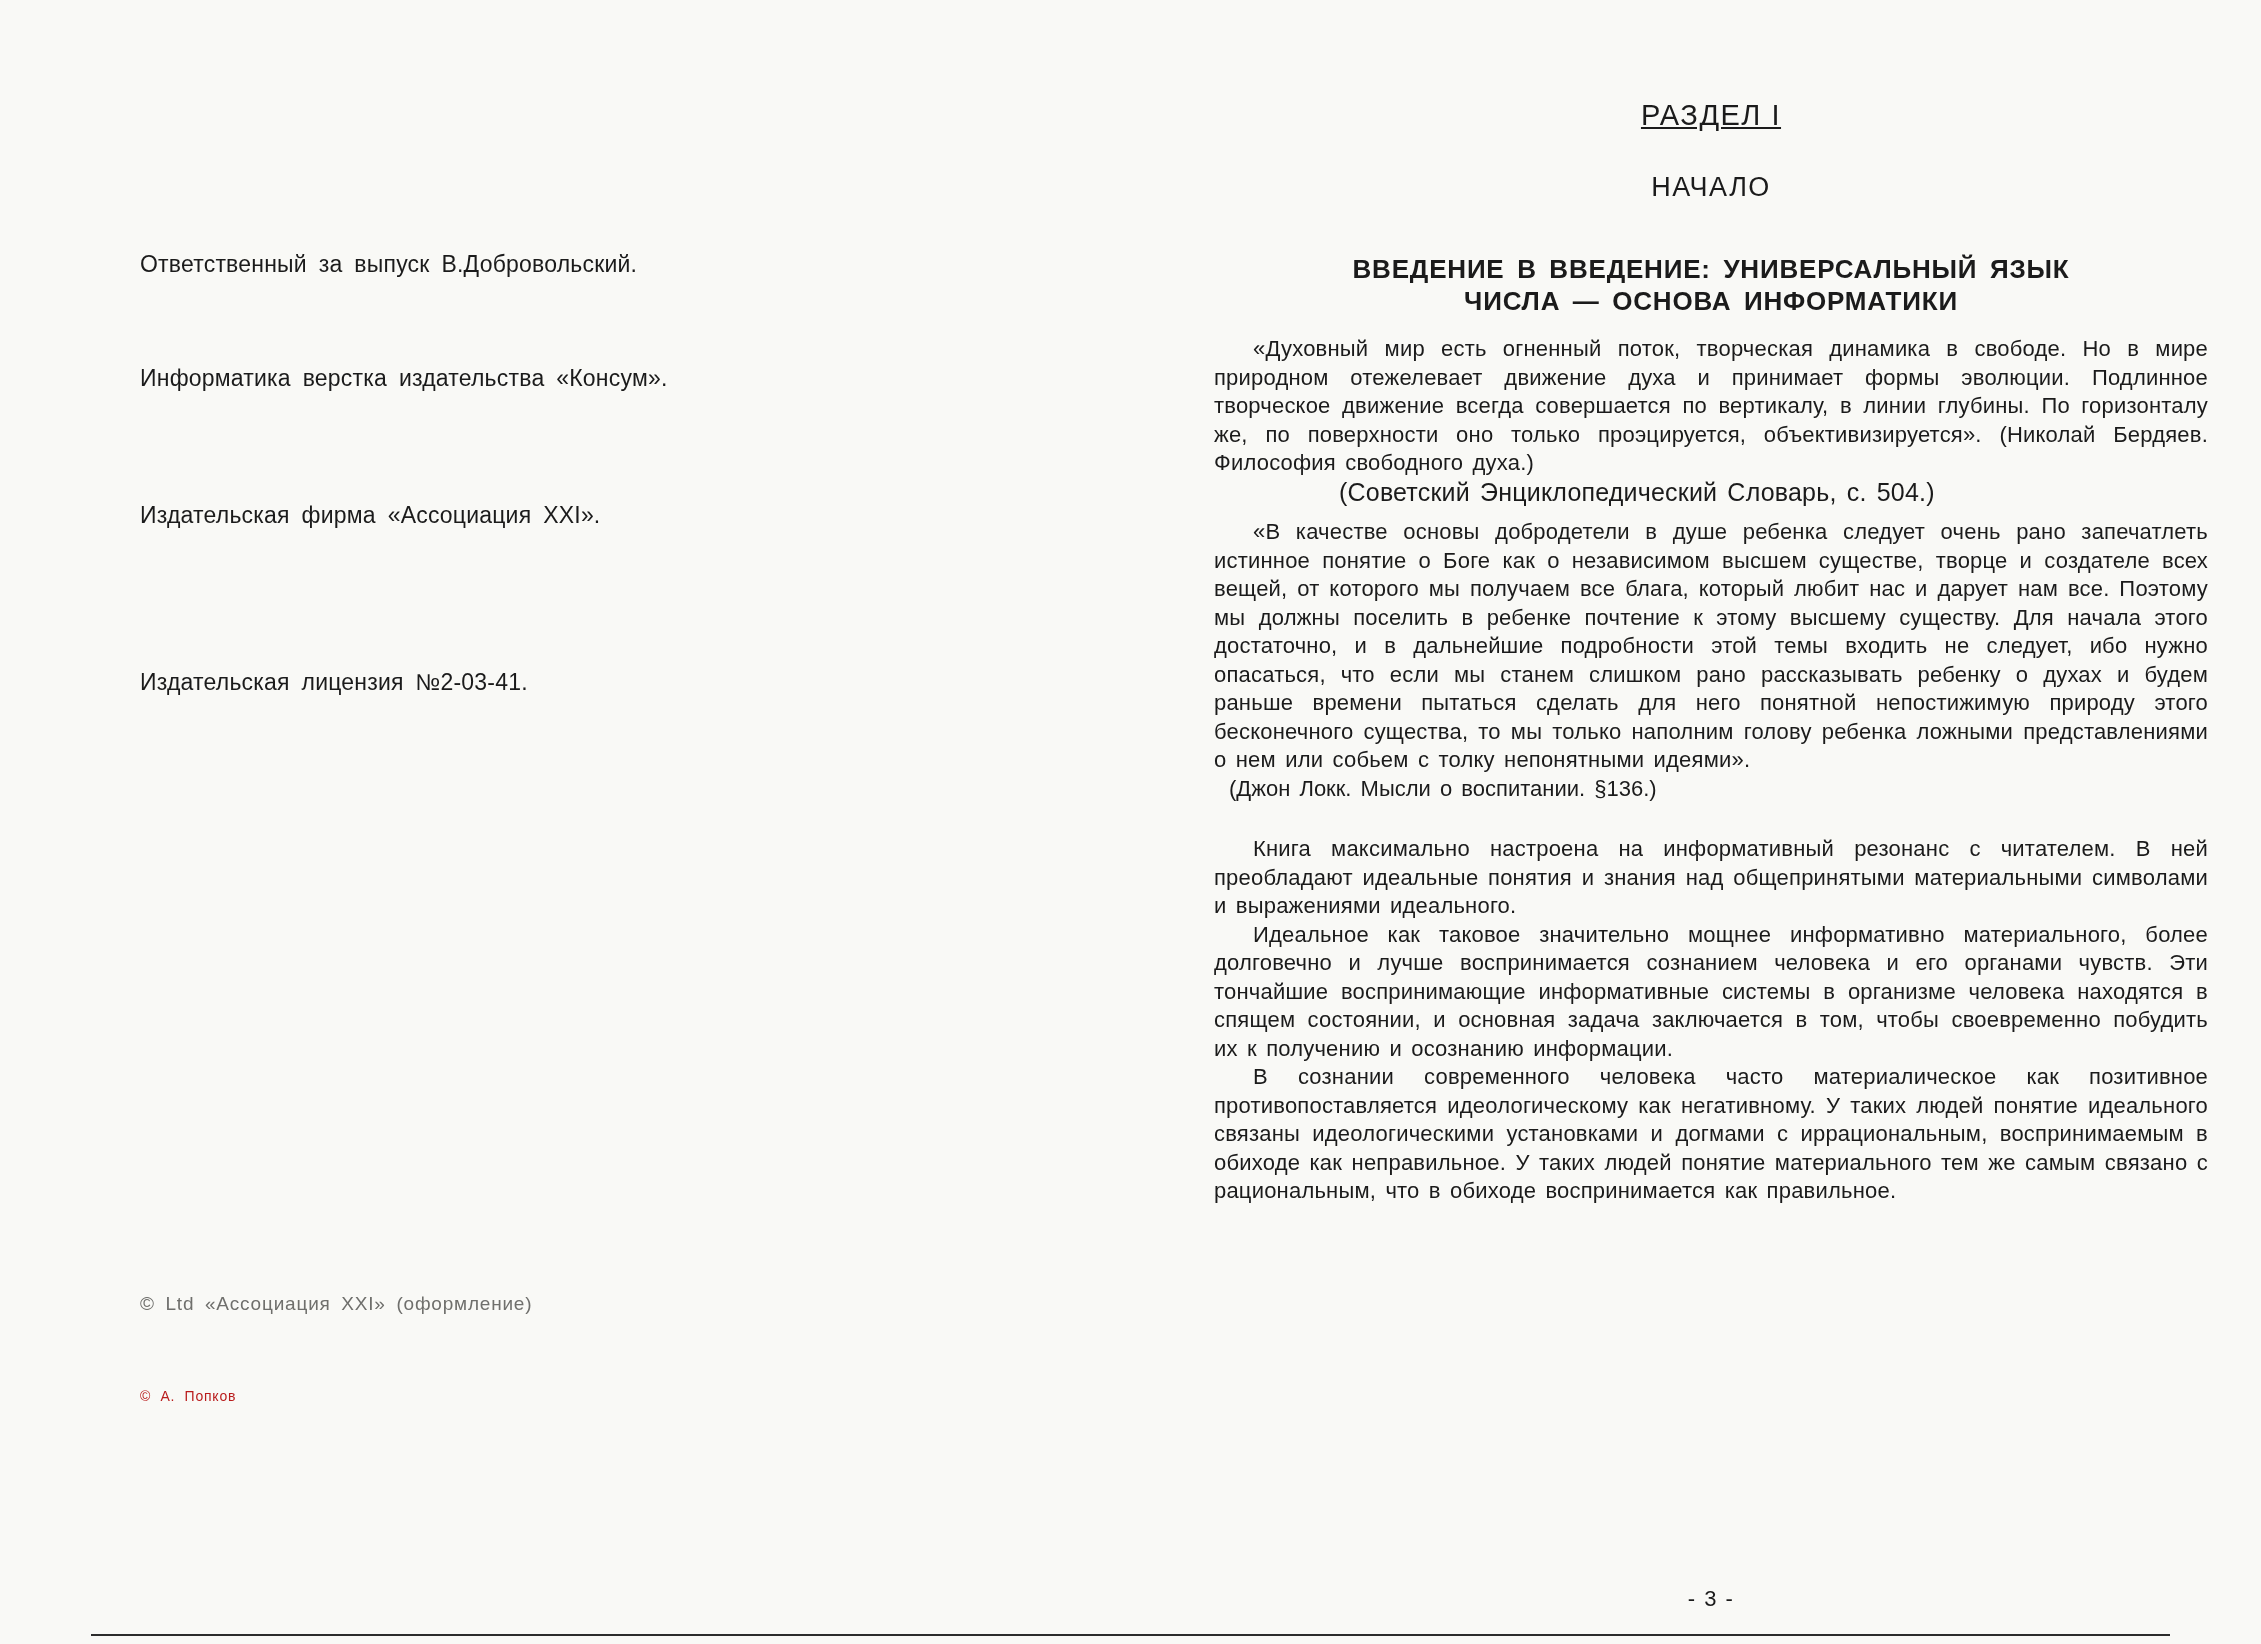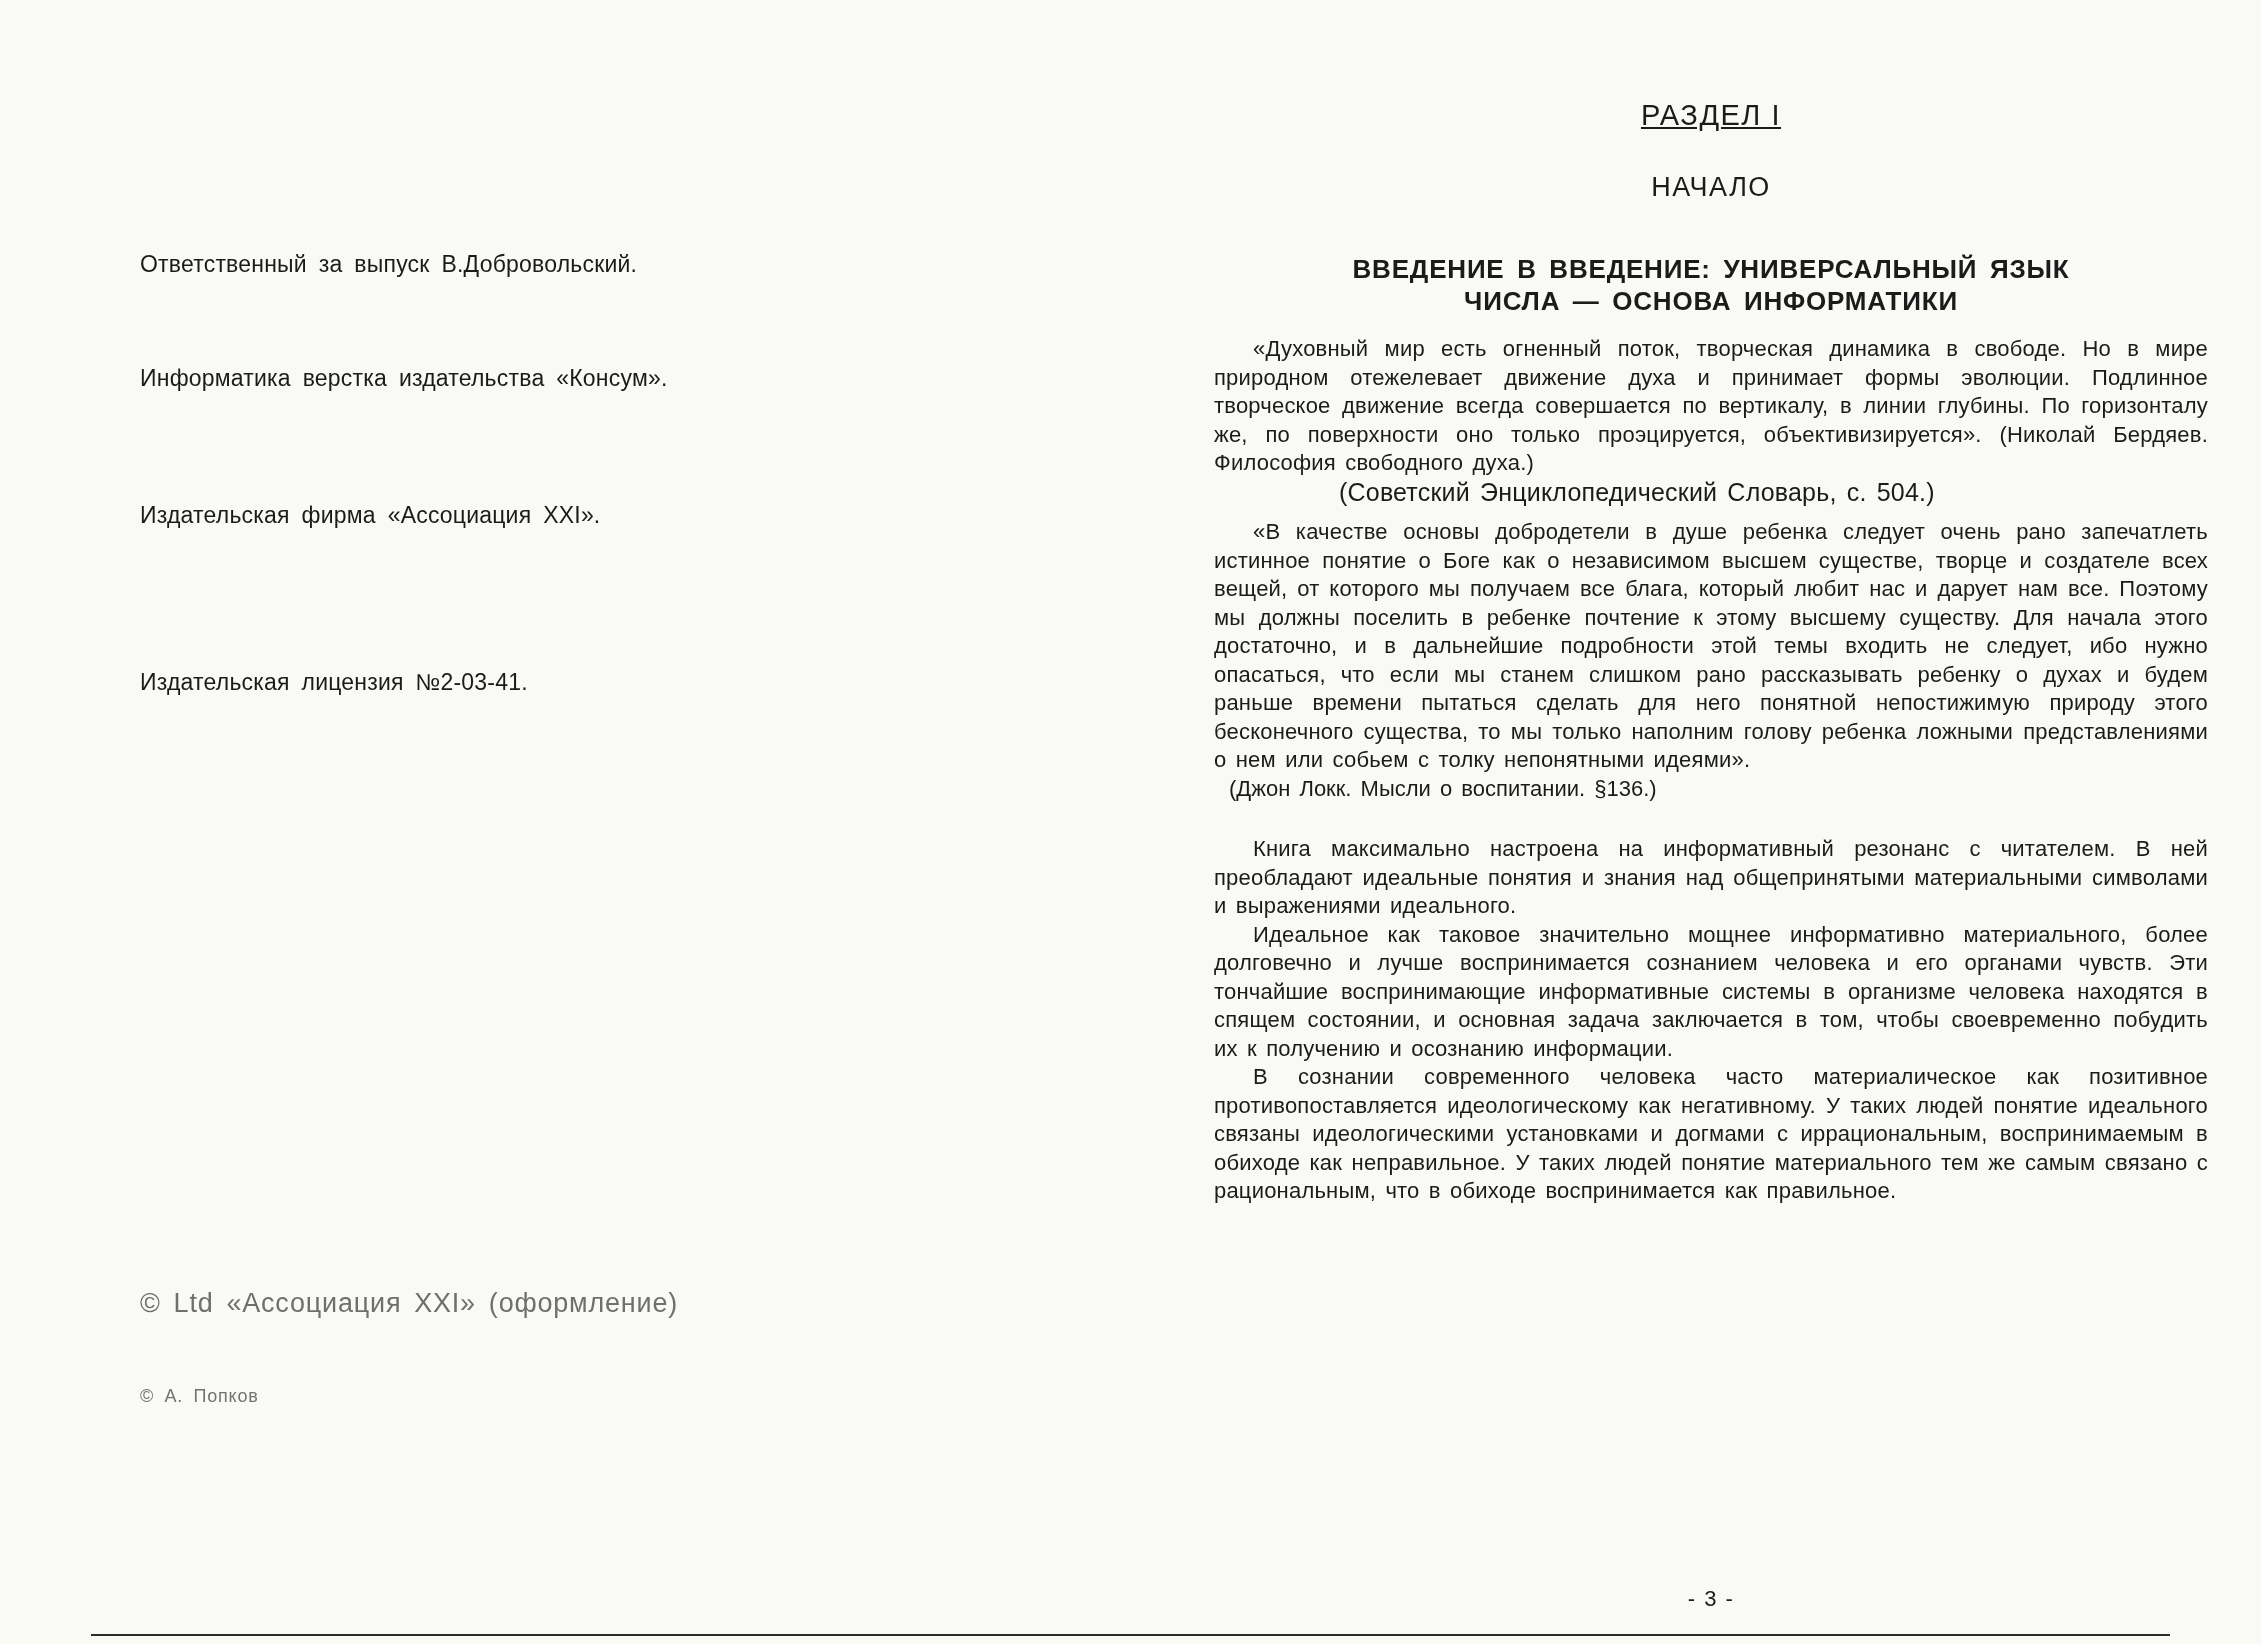--- a/index.html
+++ b/index.html
@@ -36,30 +36,30 @@
     white-space: nowrap;
   }
   .cl-0 { top: 250px; }
   .cl-1 { top: 364px; }
   .cl-2 { top: 501px; }
   .cl-3 { top: 668px; }
   .copyright-line {
     position: absolute;
     left: 0;
     margin: 0;
-    font-size: 27px;
+    font-size: 19px;
     line-height: 27px;
     color: #6f6f6c;
     letter-spacing: 0.8px;
     word-spacing: 4.6px;
     filter: blur(0.3px);
     white-space: nowrap;
   }
   .cp-0 { top: 1290px; }
-  .cp-1 { top: 1383px; font-size: 18px; color: #737373; }
+  .cp-1 { top: 1383px; font-size: 14px; color: #b91c1c; }
 
   
   .page-right {
     position: absolute;
     left: 1214px;
     top: 0;
     width: 994px;
     height: 100%;
   }
   .section-title {

